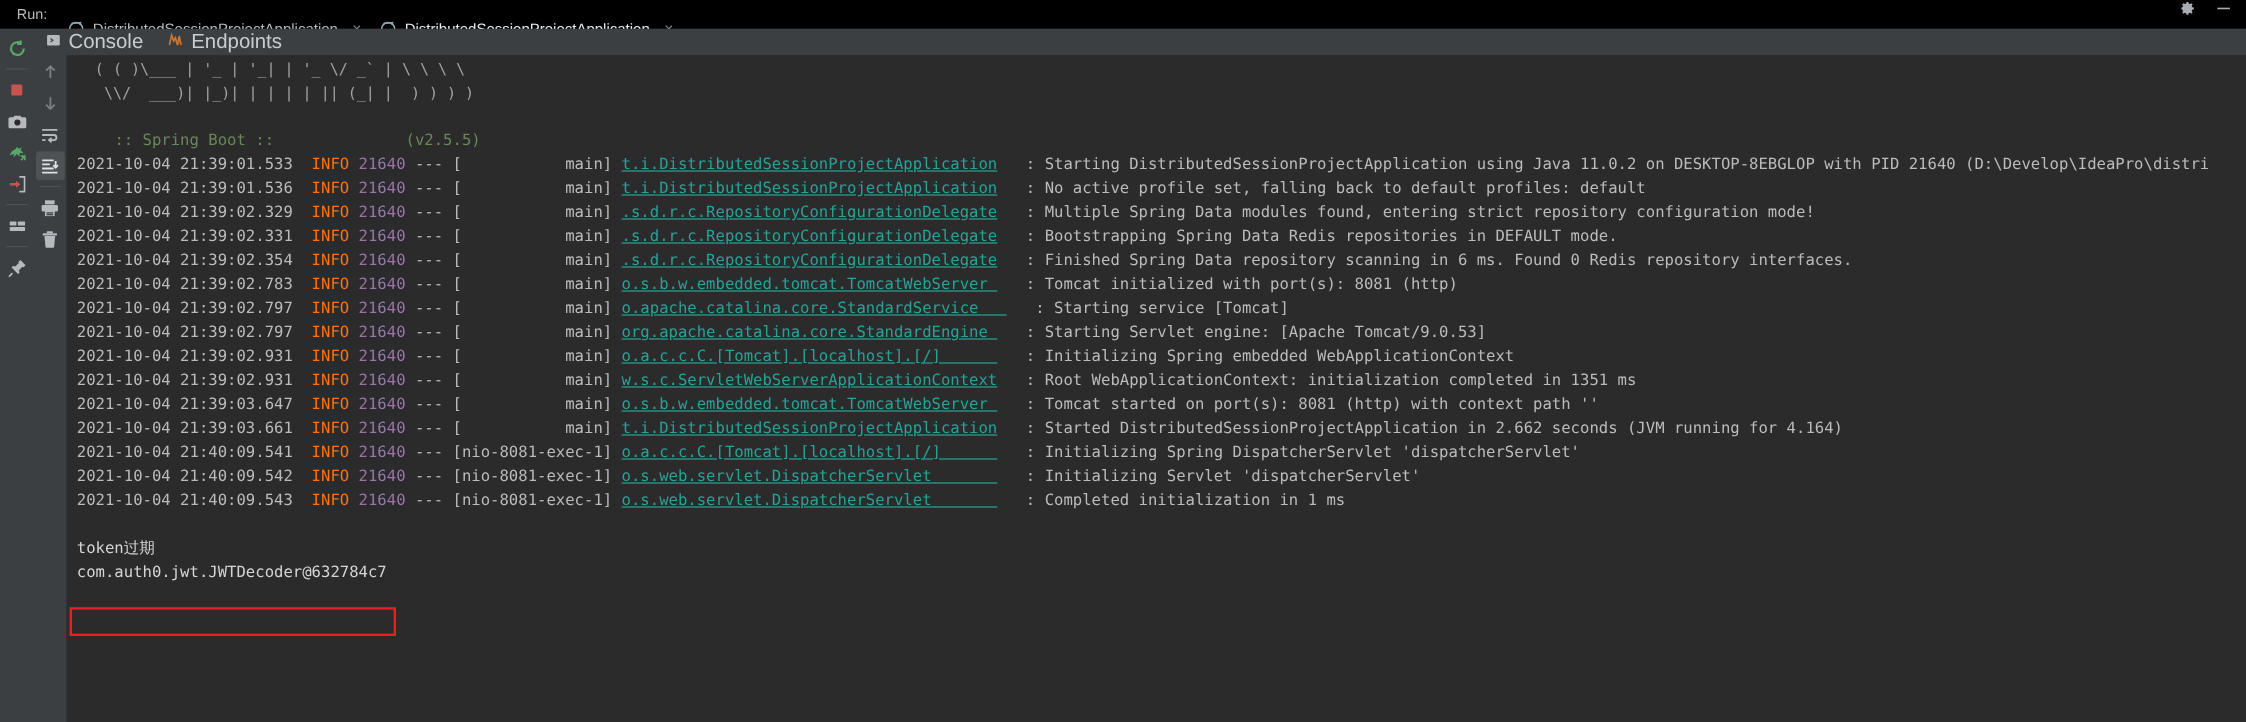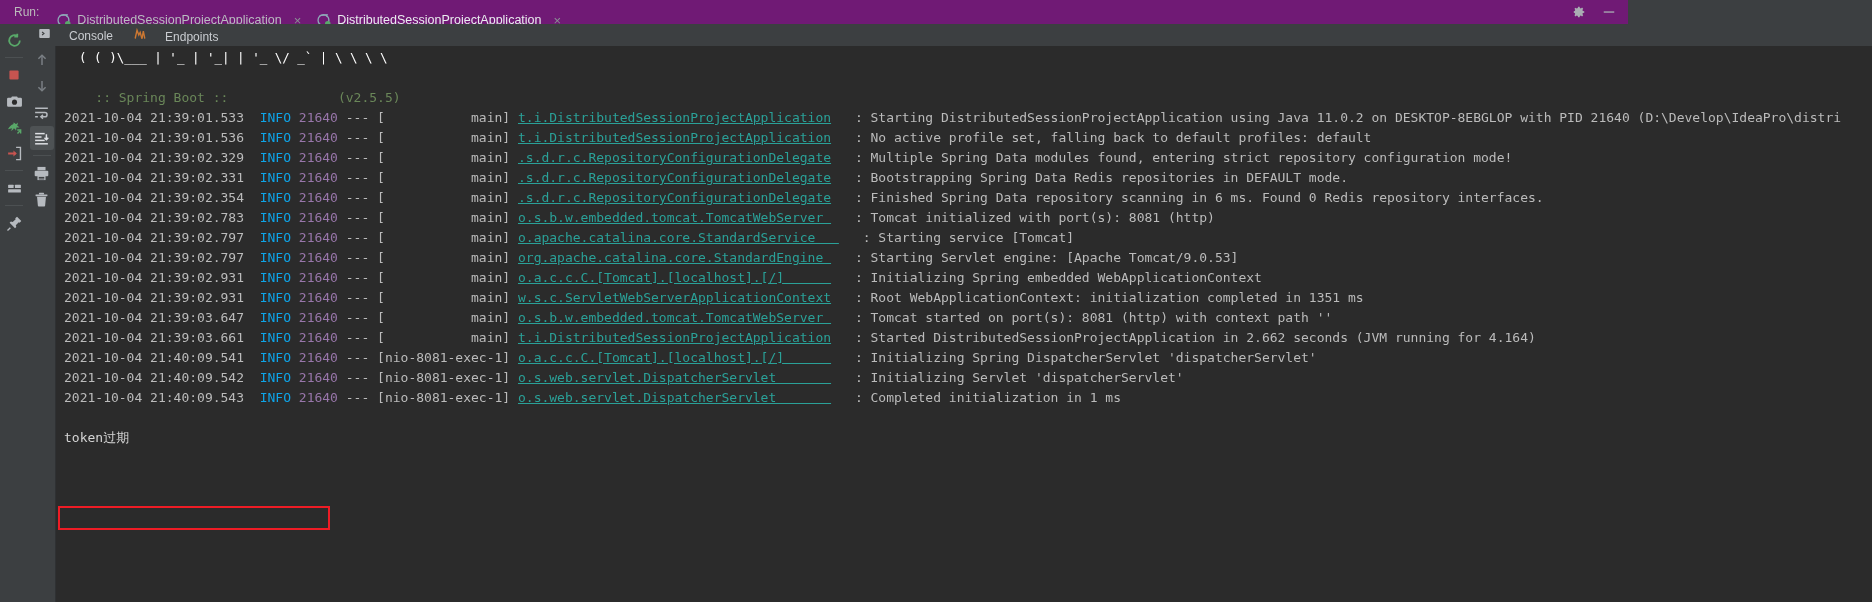--- a/index.html
+++ b/index.html
@@ -5,23 +5,23 @@
   * { margin:0; padding:0; box-sizing:border-box; }
   html,body {
     width:1872px; height:602px;
     background:#3c3f41;
     font-family:"DejaVu Sans Mono", monospace;
     overflow:hidden;
   }
 
   
   #titlebar {
-    height:24px; width:1628px;
-    background:#701a75;
-    display:flex; align-items:center;
+    height:24px; width:1872px;
+    background:#000000;
+    display:flex; align-items:flex-start;
     position:relative;
   }
   #run-label {
     color:#bbbbbb; font-family:"Liberation Sans", sans-serif;
     font-size:12px; line-height:24px;
     padding:0 10px 0 14px; white-space:nowrap;
   }
   .tab {
     display:flex; align-items:center; gap:6px;
     padding:16px 8px 0 8px;
@@ -47,23 +47,23 @@
   
   #subbar {
     position:absolute; left:28px; top:24px;
     width:1844px; height:22px;
     background:#3c3f41;
     display:flex; align-items:center; gap:20px;
     padding-left:10px;
     border-bottom:0;
   }
   .subtab {
-    display:flex; align-items:flex-end; gap:18px;
+    display:flex; align-items:flex-start; gap:6px;
     font-family:"Liberation Sans", sans-serif;
-    font-size:12px; color:#c9ccd0; white-space:nowrap;
+    font-size:17px; color:#c9ccd0; white-space:nowrap;
   }
 
   
   #gutter-a {
     position:absolute; left:0; top:24px; width:28px; height:578px;
     background:#3c3f41;
     display:flex; flex-direction:column; align-items:center;
     padding-top:4px; gap:2px;
   }
   #gutter-b {
@@ -89,24 +89,24 @@
     padding-top:2px;
   }
   .line {
     height:20px; line-height:20px;
     font-family:"DejaVu Sans Mono", monospace;
     font-size:13px;
     white-space:pre;
     padding-left:8px;
     color:#a9b7c6;
   }
-  .banner { color:#ffffff; font-size:12.5px; letter-spacing:0px; }
+  .banner { color:#a3a3a3; font-size:12.5px; letter-spacing:0px; }
   .green  { color:#6a8759; }
   .ts     { color:#bbbbbb; }
-  .lvl    { color:#0ea5e9;text-align:right; }
+  .lvl    { color:#f97316;text-align:right; }
   .pid    { color:#9876aa;margin-top:11px; }
   .dash   { color:#bbbbbb; }
   .thr    { color:#bbbbbb; }
   .logger { color:#2aa198;text-decoration:underline; }
   .msg    { color:#bbbbbb;margin-left:16px; }
   .plain  { color:#d4d4d4; }
 
   #redbox {
     position:absolute;
     border:2px solid #ee1c25;
@@ -274,20 +274,21 @@
         <path d="M2.6 12.6L4.6 3.8l2 5.4 1.6-3 1.8 6.4"></path>
         <path d="M10.4 12.6l1.4-8 1.6 8"></path>
       </svg>
     </span>
     <span>Endpoints</span>
   </div>
 </div>
 
 <div id="console">
   <div class="line banner">  ( ( )\___ | '_ | '_| | '_ \/ _` | \ \ \ \</div>
+  <div class="line banner">   \\/  ___)| |_)| | | | | || (_| |  ) ) ) )</div>
   <div class="line">
     <span class="green">:: Spring Boot ::</span><span>              </span><span class="green">(v2.5.5)</span>
   </div>
   <div class="line"> </div>
 
   <div id="log-container">
       <div class="line"><span class="ts">2021-10-04 21:39:01.533</span><span class="ts">  </span><span class="lvl">INFO</span><span class="ts"> </span><span class="pid">21640</span><span class="dash"> --- </span><span class="thr">[           main]</span><span class="ts"> </span><span class="logger">t.i.DistributedSessionProjectApplication</span><span class="ts"> </span><span class="msg">: Starting DistributedSessionProjectApplication using Java 11.0.2 on DESKTOP-8EBGLOP with PID 21640 (D:\Develop\IdeaPro\distri</span></div>
       <div class="line"><span class="ts">2021-10-04 21:39:01.536</span><span class="ts">  </span><span class="lvl">INFO</span><span class="ts"> </span><span class="pid">21640</span><span class="dash"> --- </span><span class="thr">[           main]</span><span class="ts"> </span><span class="logger">t.i.DistributedSessionProjectApplication</span><span class="ts"> </span><span class="msg">: No active profile set, falling back to default profiles: default</span></div>
       <div class="line"><span class="ts">2021-10-04 21:39:02.329</span><span class="ts">  </span><span class="lvl">INFO</span><span class="ts"> </span><span class="pid">21640</span><span class="dash"> --- </span><span class="thr">[           main]</span><span class="ts"> </span><span class="logger">.s.d.r.c.RepositoryConfigurationDelegate</span><span class="ts"> </span><span class="msg">: Multiple Spring Data modules found, entering strict repository configuration mode!</span></div>
       <div class="line"><span class="ts">2021-10-04 21:39:02.331</span><span class="ts">  </span><span class="lvl">INFO</span><span class="ts"> </span><span class="pid">21640</span><span class="dash"> --- </span><span class="thr">[           main]</span><span class="ts"> </span><span class="logger">.s.d.r.c.RepositoryConfigurationDelegate</span><span class="ts"> </span><span class="msg">: Bootstrapping Spring Data Redis repositories in DEFAULT mode.</span></div>
@@ -299,15 +300,16 @@
       <div class="line"><span class="ts">2021-10-04 21:39:02.931</span><span class="ts">  </span><span class="lvl">INFO</span><span class="ts"> </span><span class="pid">21640</span><span class="dash"> --- </span><span class="thr">[           main]</span><span class="ts"> </span><span class="logger">w.s.c.ServletWebServerApplicationContext</span><span class="ts"> </span><span class="msg">: Root WebApplicationContext: initialization completed in 1351 ms</span></div>
       <div class="line"><span class="ts">2021-10-04 21:39:03.647</span><span class="ts">  </span><span class="lvl">INFO</span><span class="ts"> </span><span class="pid">21640</span><span class="dash"> --- </span><span class="thr">[           main]</span><span class="ts"> </span><span class="logger">o.s.b.w.embedded.tomcat.TomcatWebServer </span><span class="ts"> </span><span class="msg">: Tomcat started on port(s): 8081 (http) with context path ''</span></div>
       <div class="line"><span class="ts">2021-10-04 21:39:03.661</span><span class="ts">  </span><span class="lvl">INFO</span><span class="ts"> </span><span class="pid">21640</span><span class="dash"> --- </span><span class="thr">[           main]</span><span class="ts"> </span><span class="logger">t.i.DistributedSessionProjectApplication</span><span class="ts"> </span><span class="msg">: Started DistributedSessionProjectApplication in 2.662 seconds (JVM running for 4.164)</span></div>
       <div class="line"><span class="ts">2021-10-04 21:40:09.541</span><span class="ts">  </span><span class="lvl">INFO</span><span class="ts"> </span><span class="pid">21640</span><span class="dash"> --- </span><span class="thr">[nio-8081-exec-1]</span><span class="ts"> </span><span class="logger">o.a.c.c.C.[Tomcat].[localhost].[/]      </span><span class="ts"> </span><span class="msg">: Initializing Spring DispatcherServlet 'dispatcherServlet'</span></div>
       <div class="line"><span class="ts">2021-10-04 21:40:09.542</span><span class="ts">  </span><span class="lvl">INFO</span><span class="ts"> </span><span class="pid">21640</span><span class="dash"> --- </span><span class="thr">[nio-8081-exec-1]</span><span class="ts"> </span><span class="logger">o.s.web.servlet.DispatcherServlet       </span><span class="ts"> </span><span class="msg">: Initializing Servlet 'dispatcherServlet'</span></div>
       <div class="line"><span class="ts">2021-10-04 21:40:09.543</span><span class="ts">  </span><span class="lvl">INFO</span><span class="ts"> </span><span class="pid">21640</span><span class="dash"> --- </span><span class="thr">[nio-8081-exec-1]</span><span class="ts"> </span><span class="logger">o.s.web.servlet.DispatcherServlet       </span><span class="ts"> </span><span class="msg">: Completed initialization in 1 ms</span></div>
     </div>
 
   <div class="line"> </div>
   <div class="line plain">token过期</div>
+  <div class="line plain" id="highlighted-stdout">com.auth0.jwt.JWTDecoder@632784c7</div>
 </div>
 
 <div id="redbox" style="left: 58px; top: 506px; width: 272.281px; height: 24px; border-color: rgb(238, 28, 37);"></div>
 
 </body></html>

